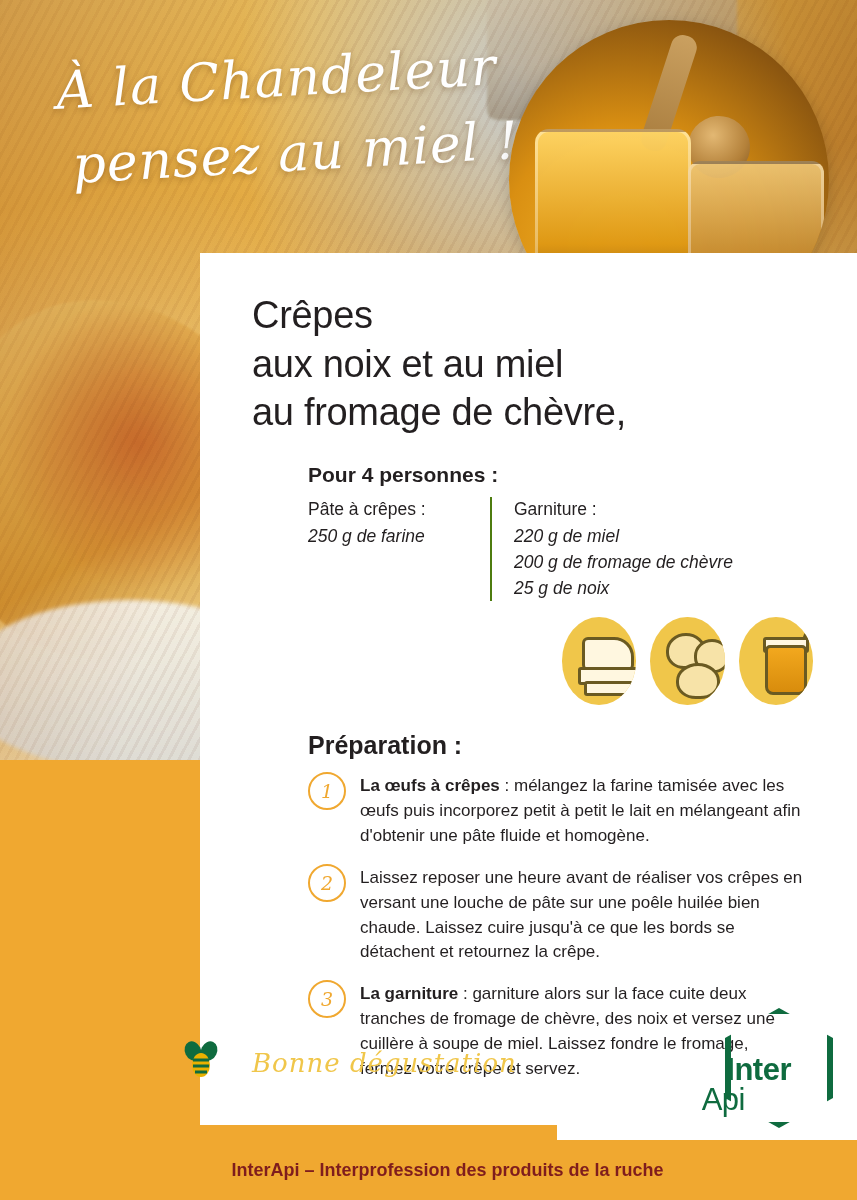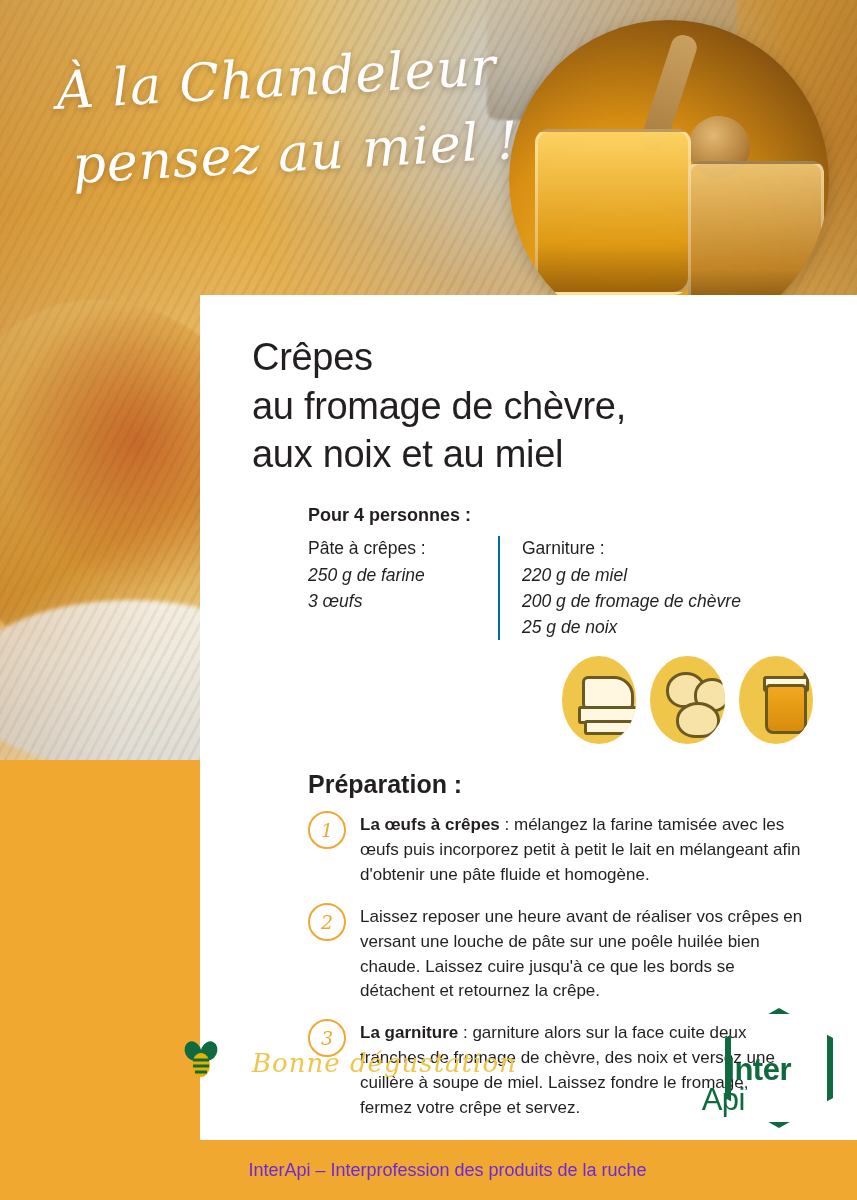--- a/index.html
+++ b/index.html
@@ -183,56 +183,55 @@
   }
 
   
   .card {
     position: absolute;
     left: 200px;
     top: 253px;
     width: 657px;
     height: 872px;
     background: #ffffff;
-    margin-top: 42px;
   }
   .card-inner {
     padding: 38px 44px 0 52px;
   }
 
   .recipe-title {
     font-size: 38px;
     line-height: 1.28;
     color: #231f20;
     font-weight: 400;
     letter-spacing: -0.3px;
     margin: 0 0 26px 0;
   }
   .recipe-title span { display: block; }
 
   .serves {
-    font-size: 18px;
+    font-size: 21px;
     font-weight: bold;
     color: #231f20;
     margin: 10px 0 10px 56px;
   }
 
   .ingredients {
     display: flex;
     margin-left: 56px;
     font-size: 17.5px;
     color: #231f20;
     line-height: 1.48;
   }
   .ing-col-left {
     width: 172px;
-    padding-right: 18px;
+    padding-right: 10px;
   }
   .ing-col-right {
-    border-left: 2px solid #0369a1;
+    border-left: 2px solid #4d7c0f;
     padding-left: 22px;
   }
   .ing-head {
     font-weight: normal;
     margin-bottom: 1px;
   }
   .ing-item { white-space: nowrap; font-style: italic; }
 
   
   .icon-row {
@@ -393,22 +392,22 @@
     bottom: 0;
     width: 857px;
     height: 60px;
     background: #f0a830;
     display: flex;
     align-items: center;
     justify-content: center;
   }
   .footer-text {
     font-size: 18px;
-    font-weight: normal;
-    color: #6d28d9;
+    font-weight: bold;
+    color: #7f1d1d;
     margin-left: 38px;
   }
 </style>
 </head>
 <body>
 
 <div class="poster">
 
   <div class="photo-bg">
     <div class="jar-top"></div>
@@ -429,31 +428,30 @@
     <div class="dipper-head"></div>
     <div class="jar-a"></div>
     <div class="jar-b"></div>
   </div>
 
   <div class="card">
     <div class="card-inner">
 
       <h1 class="recipe-title">
         <span>Crêpes</span>
+        <span>aux noix et au miel</span>
         <span>au fromage de chèvre,</span>
-        <span>aux noix et au miel</span>
       </h1>
 
       <div class="serves">Pour 4 personnes :</div>
 
       <div class="ingredients">
         <div class="ing-col-left">
           <div class="ing-head">Pâte à crêpes :</div>
           <div class="ing-item">250 g de farine</div>
-          <div class="ing-item">3 œufs</div>
         </div>
         <div class="ing-col-right">
           <div class="ing-head">Garniture :</div>
           <div class="ing-item">220 g de miel</div>
           <div class="ing-item">200 g de fromage de chèvre</div>
           <div class="ing-item">25 g de noix</div>
         </div>
       </div>
 
       <div class="icon-row">

